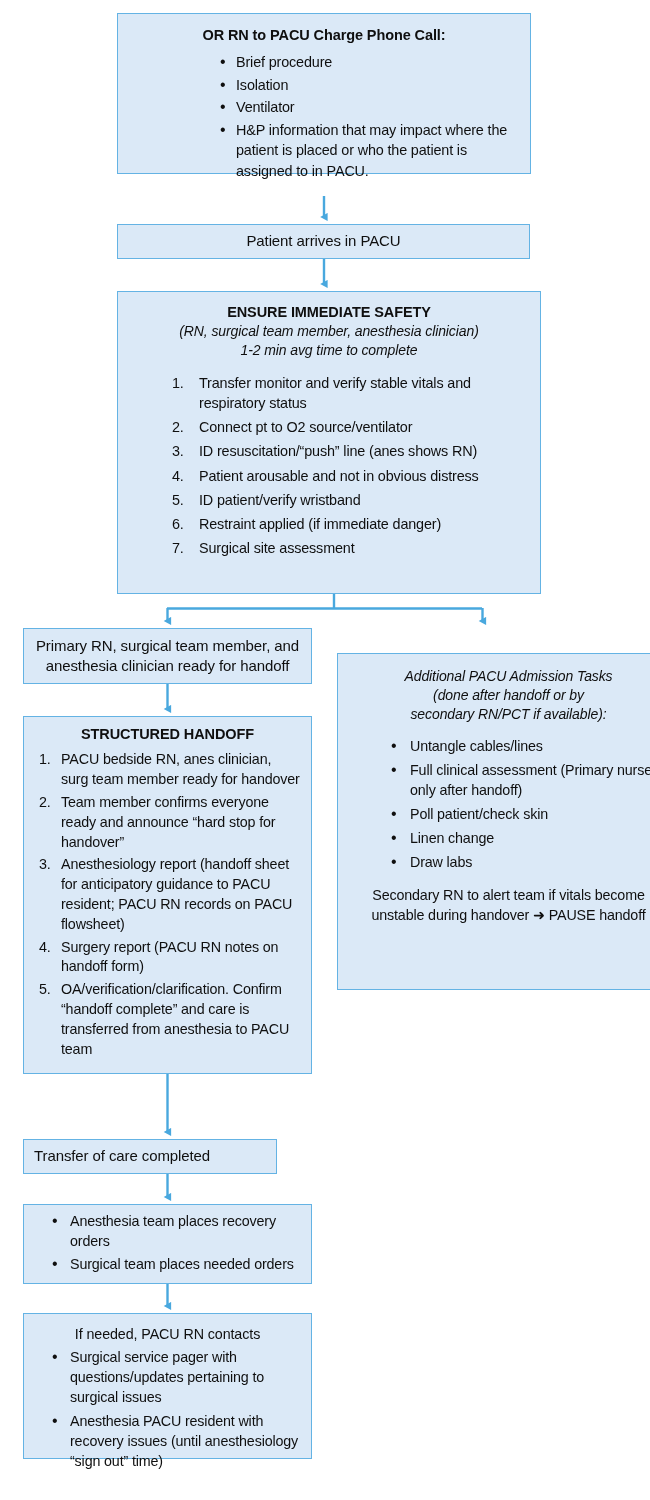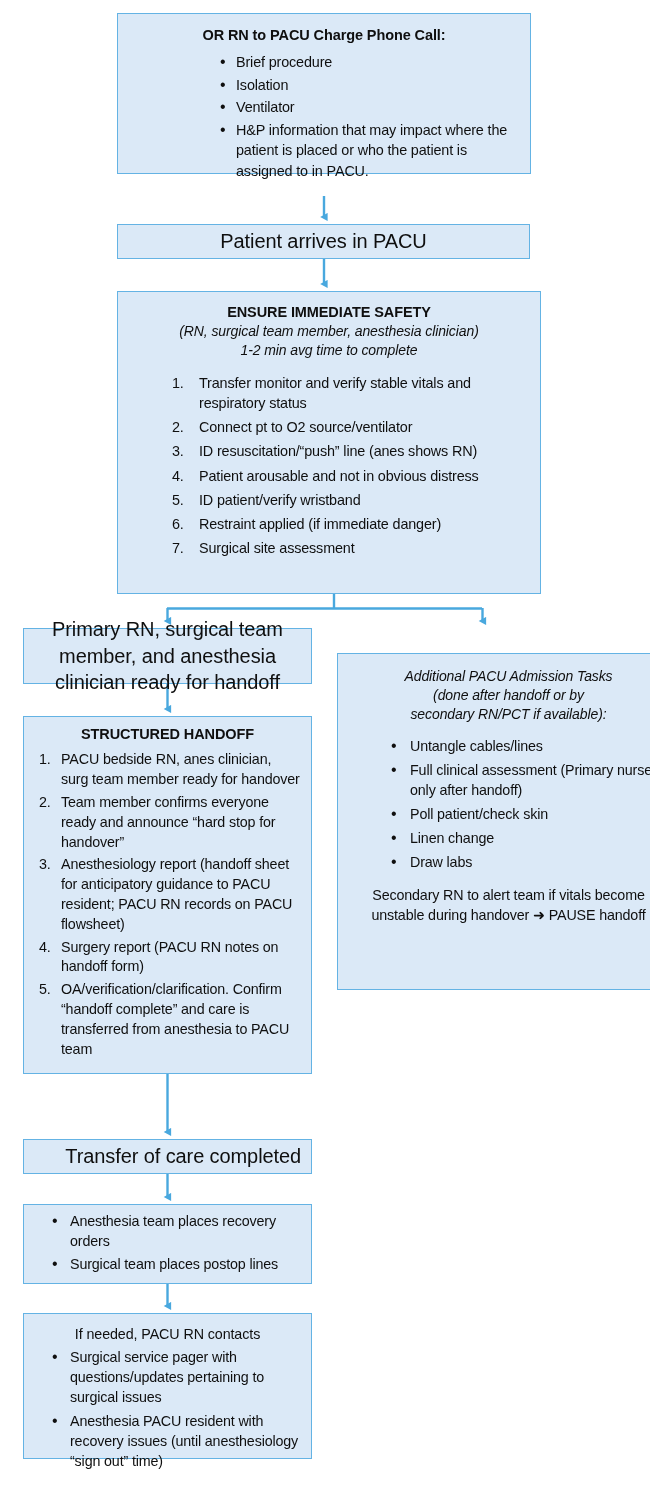--- a/index.html
+++ b/index.html
@@ -46,21 +46,21 @@
   }
   .box .sub {
     text-align: center;
     font-size: 14px;
     line-height: 1.34;
     letter-spacing: -0.1px;
     font-style: italic;
   }
   .box .plain {
     text-align: center;
-    font-size: 20px;
+    font-size: 15px;
     line-height: 1.34;
     letter-spacing: -0.1px;
   }
   ul.bullets {
     list-style: none;
     margin: 0;
     padding: 0;
   }
   ul.bullets > li {
     position: relative;
@@ -158,22 +158,22 @@
   #box-additional ul.bullets > li:before { left: 5px; }
   #box-additional .footnote {
     margin-top: 13px;
     text-align: center;
     font-size: 14.3px;
     line-height: 1.4;
     letter-spacing: -0.15px;
   }
 
   #box-transfer {
-    left: 23px; top: 1139px; width: 289px; height: 35px;
-    display: flex; align-items: center; justify-content: flex-end;
+    left: 23px; top: 1139px; width: 254px; height: 35px;
+    display: flex; align-items: center; justify-content: flex-start;
   }
 
   #box-orders {
     left: 23px; top: 1204px; width: 289px; height: 80px;
     padding: 10px 8px;
     display: flex; align-items: center;
   }
   #box-orders ul.bullets { padding-left: 15px; width: 100%; }
   #box-orders ul.bullets > li { font-size: 14.3px; line-height: 1.4; margin-bottom: 3px; padding-left: 23px; }
   #box-orders ul.bullets > li:before { left: 5px; }
@@ -278,21 +278,21 @@
     <div class="footnote">Secondary RN to alert team if vitals become unstable during handover ➜ PAUSE handoff</div>
   </div>
 
   <div class="box" id="box-transfer">
     <div class="plain">Transfer of care completed</div>
   </div>
 
   <div class="box" id="box-orders">
     <ul class="bullets">
       <li>Anesthesia team places recovery orders</li>
-      <li>Surgical team places postop lines</li>
+      <li>Surgical team places needed orders</li>
     </ul>
   </div>
 
   <div class="box" id="box-ifneeded">
     <div class="plain">If needed, PACU RN contacts</div>
     <ul class="bullets">
       <li>Surgical service pager with questions/updates pertaining to surgical issues</li>
       <li>Anesthesia PACU resident with recovery issues (until anesthesiology “sign out” time)</li>
     </ul>
   </div>

